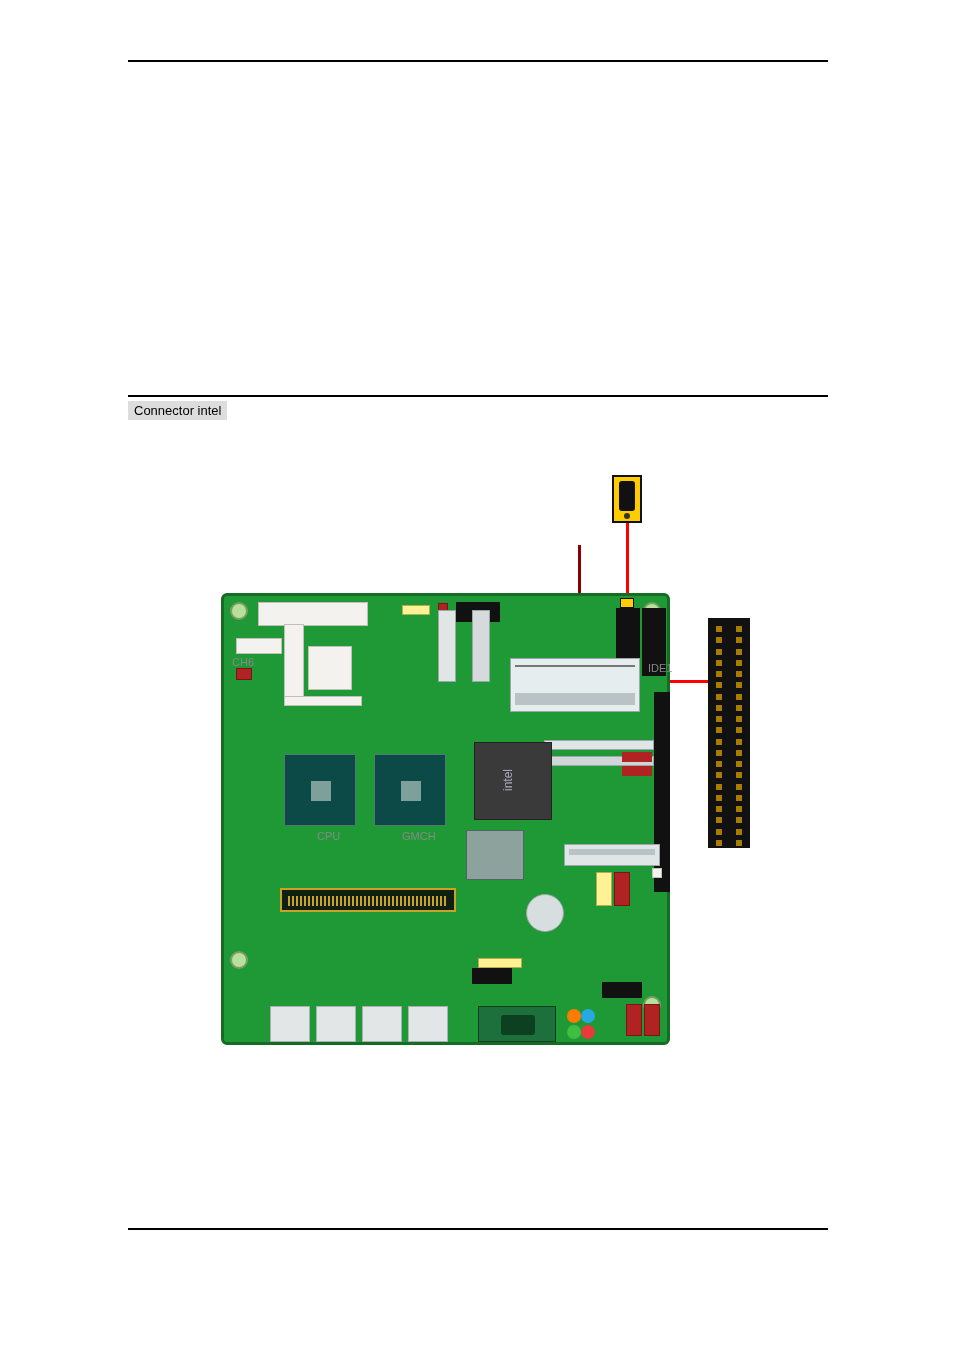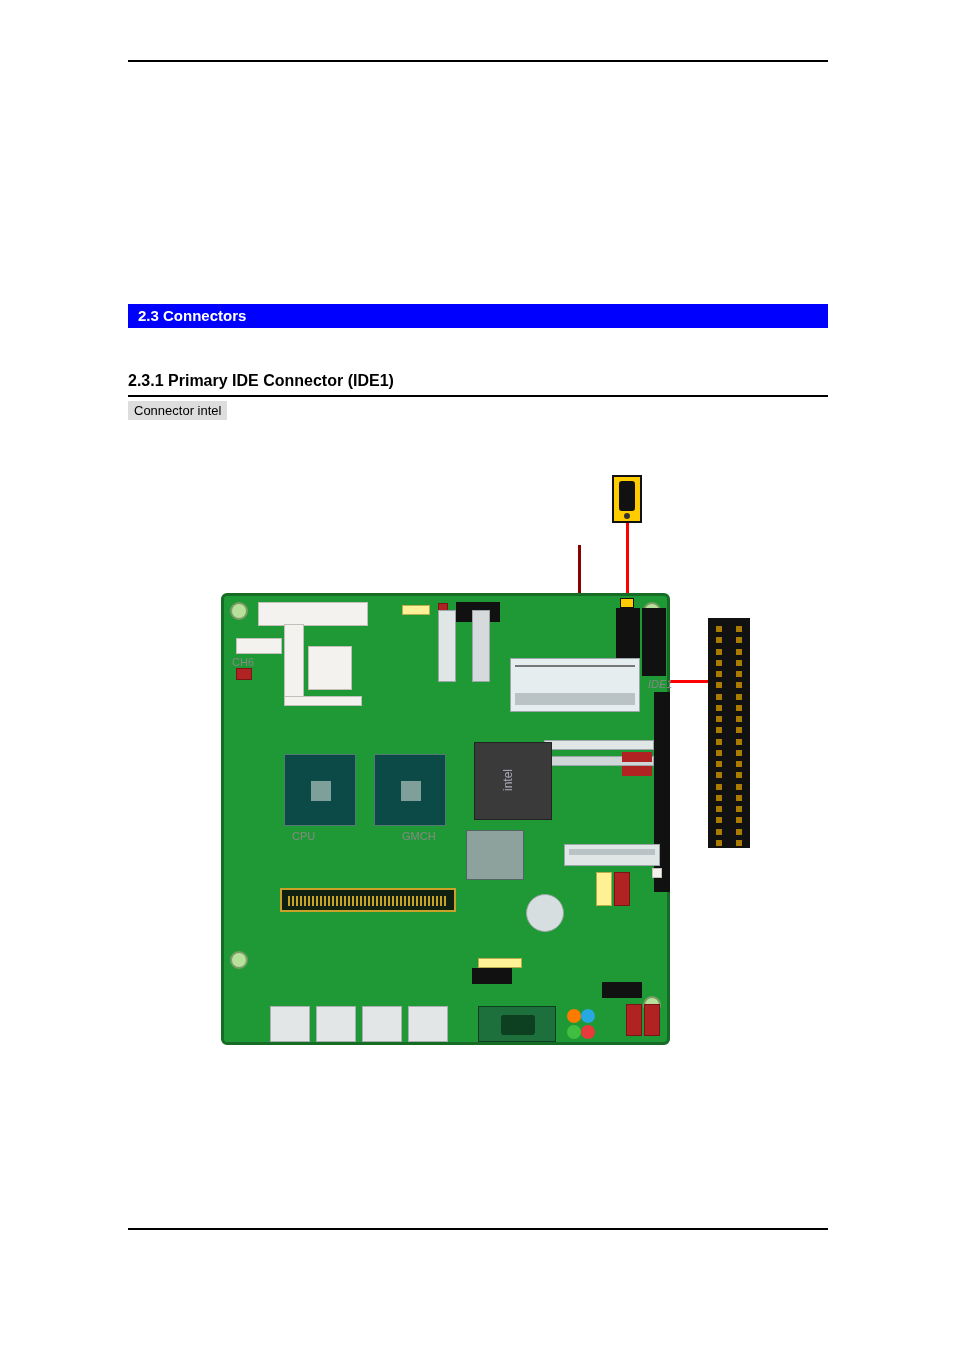--- a/index.html
+++ b/index.html
@@ -131,25 +131,21 @@
   }
   .faint { color:#888;text-align:center; }
 </style>
 </head>
 <body>
 
 <div class="page">
 
   <div class="top-rule"></div>
 
-  <div class="blue-bar">
-    <span>2.3 Connectors</span>
-  </div>
-
-  <div class="section-title">2.3.1 Primary IDE Connector (IDE1)</div>
+
   <div class="section-underline"></div>
   <div class="sub-bg">Connector intel</div>
 
   <div class="callout-line-red" style="left:626px; top:520px; height:150px;"></div>
   <div class="callout-line-darkred" style="left:578px; top:545px; height:130px;"></div>
   <div class="callout-line-red" style="left:665px; top:680px; width:46px; height:3px;"></div>
 
   <div class="jumper-detail" style="left:612px; top:475px;">
     <div class="jumper-inner"></div>
     <div class="jumper-dot" style="position:relative; top:4px;"></div>
@@ -237,34 +233,34 @@
         <div style="position:absolute; left:4px; right:4px; bottom:6px; height:12px; background:#b9c3c6;"></div>
         <div style="position:absolute; left:4px; right:4px; top:6px; height:2px; background:#777;"></div>
       </div>
 
       <div class="slot" style="left:320px; top:144px; width:110px; height:10px;"></div>
       <div class="slot" style="left:320px; top:160px; width:110px; height:10px; background:#cfd6d8;"></div>
       <div class="hdr" style="left:398px; top:156px; width:30px; height:10px; background:#b12222;"></div>
       <div class="hdr" style="left:398px; top:170px; width:30px; height:10px; background:#b12222;"></div>
 
       <div class="hdr" style="left:430px; top:96px; width:16px; height:200px;"></div>
-      <span class="label faint" style="left:424px; top:82px;font-style:italic;">IDE1</span>
+      <span class="label faint" style="left:424px; top:66px;">IDE1</span>
 
       <div class="slot" style="left:340px; top:248px; width:96px; height:22px;">
         <div style="position:absolute; left:4px; right:4px; top:4px; height:6px; background:#b9c3c6;"></div>
       </div>
       <div class="whitehdr" style="left:428px; top:272px; width:10px; height:10px;"></div>
 
       <div class="yellowhdr" style="left:372px; top:276px; width:16px; height:34px;"></div>
       <div class="hdr redbox" style="left:390px; top:276px; width:16px; height:34px;"></div>
 
       <div class="chip" style="left:60px; top:158px; width:72px; height:72px;">
         <div style="position:absolute; left:26px; top:26px; width:20px; height:20px; background:#7fa09a;"></div>
       </div>
-      <span class="label faint" style="left:68px; top:234px;">CPU</span>
+      <span class="label faint" style="left:93px; top:234px;">CPU</span>
       <div class="chip" style="left:150px; top:158px; width:72px; height:72px;">
         <div style="position:absolute; left:26px; top:26px; width:20px; height:20px; background:#7fa09a;"></div>
       </div>
       <span class="label faint" style="left:178px; top:234px;">GMCH</span>
 
       <div class="darkchip" style="left:250px; top:146px; width:78px; height:78px;">
         <span style="position:absolute; color:#aab; font-size:12px; transform:rotate(-90deg); left:22px; top:30px;">intel</span>
       </div>
 
       <div class="smallchip" style="left:242px; top:234px; width:58px; height:50px;"></div>

